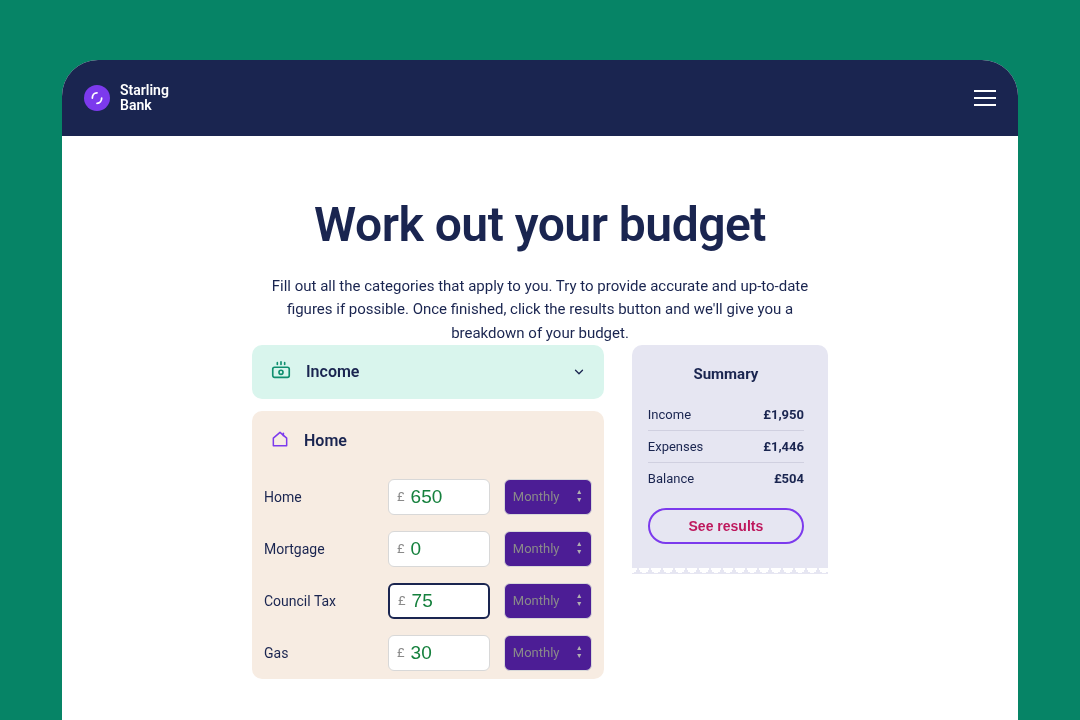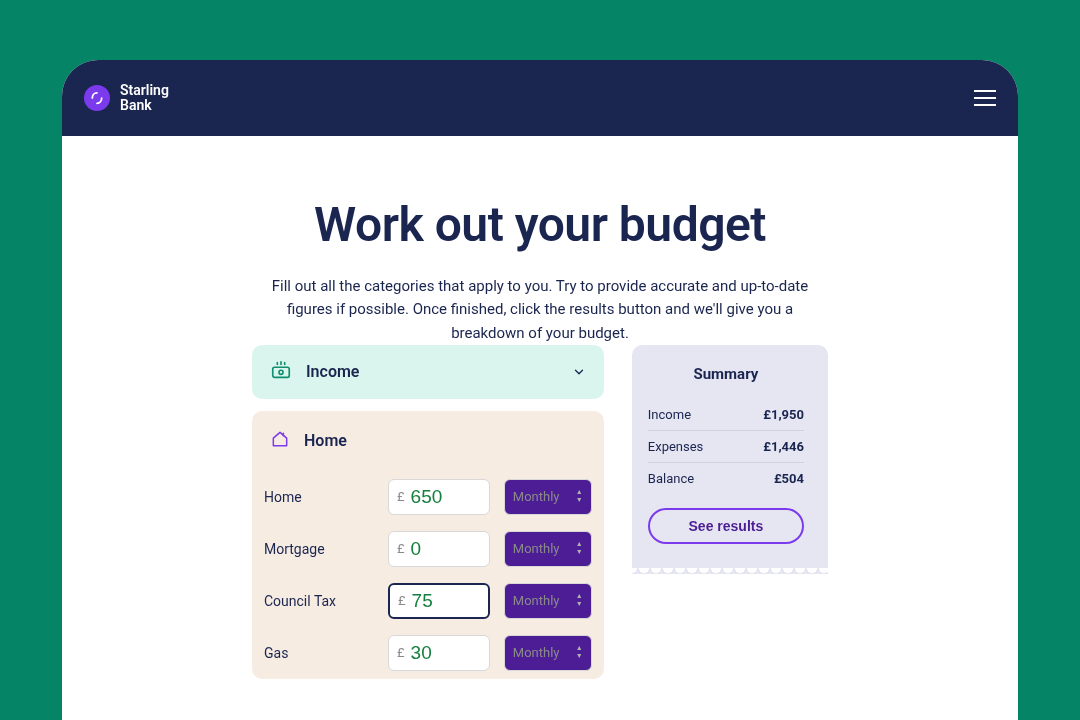--- a/index.html
+++ b/index.html
@@ -173,21 +173,21 @@
   }
   .sum-row:last-of-type { border-bottom: none; }
   .sum-row .val { font-weight: 700; }
   .results-btn {
     margin-top: 14px;
     width: 100%;
     height: 36px;
     border: 2px solid #7c3aed;
     border-radius: 20px;
     background: transparent;
-    color: #4c1d95;
+    color: #be185d;
     font-size: 14px;
     font-weight: 600;
     cursor: pointer;
   }
   .summary-wrap { position: relative; }
   .receipt-edge {
     height: 10px;
     background: #e6e6f2;
     position: relative;
     overflow: hidden;

